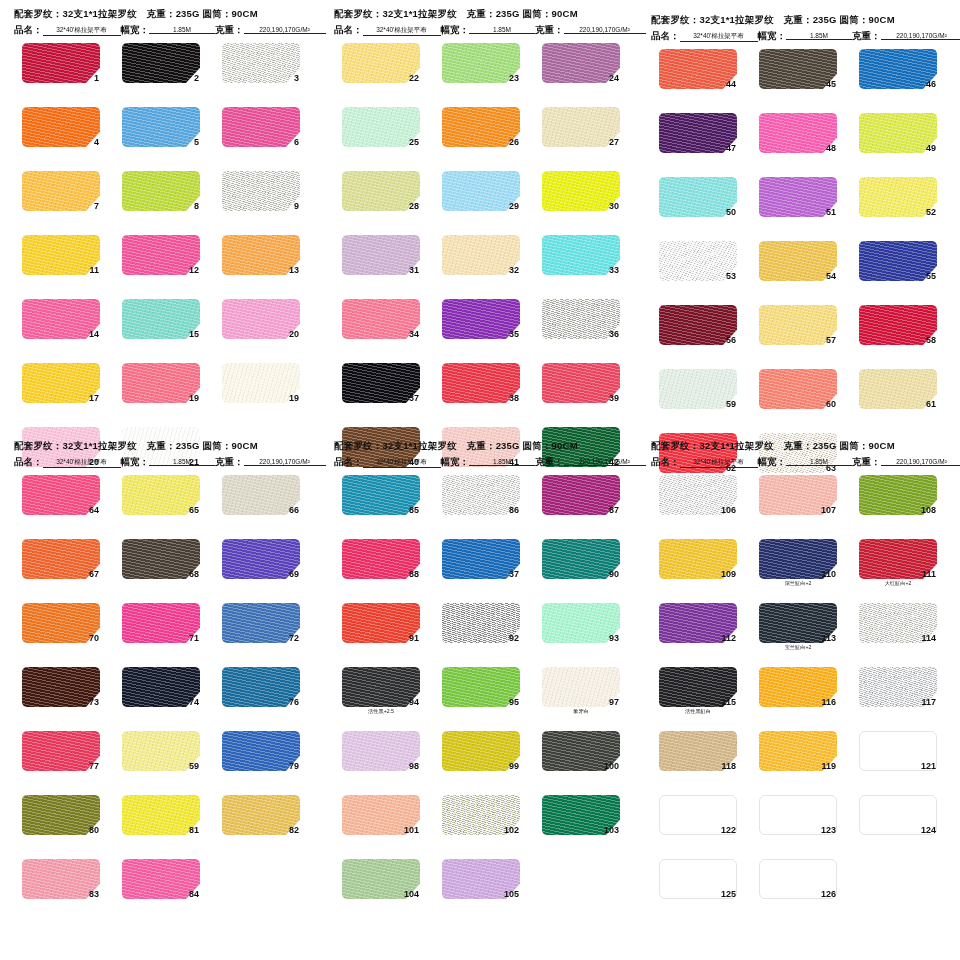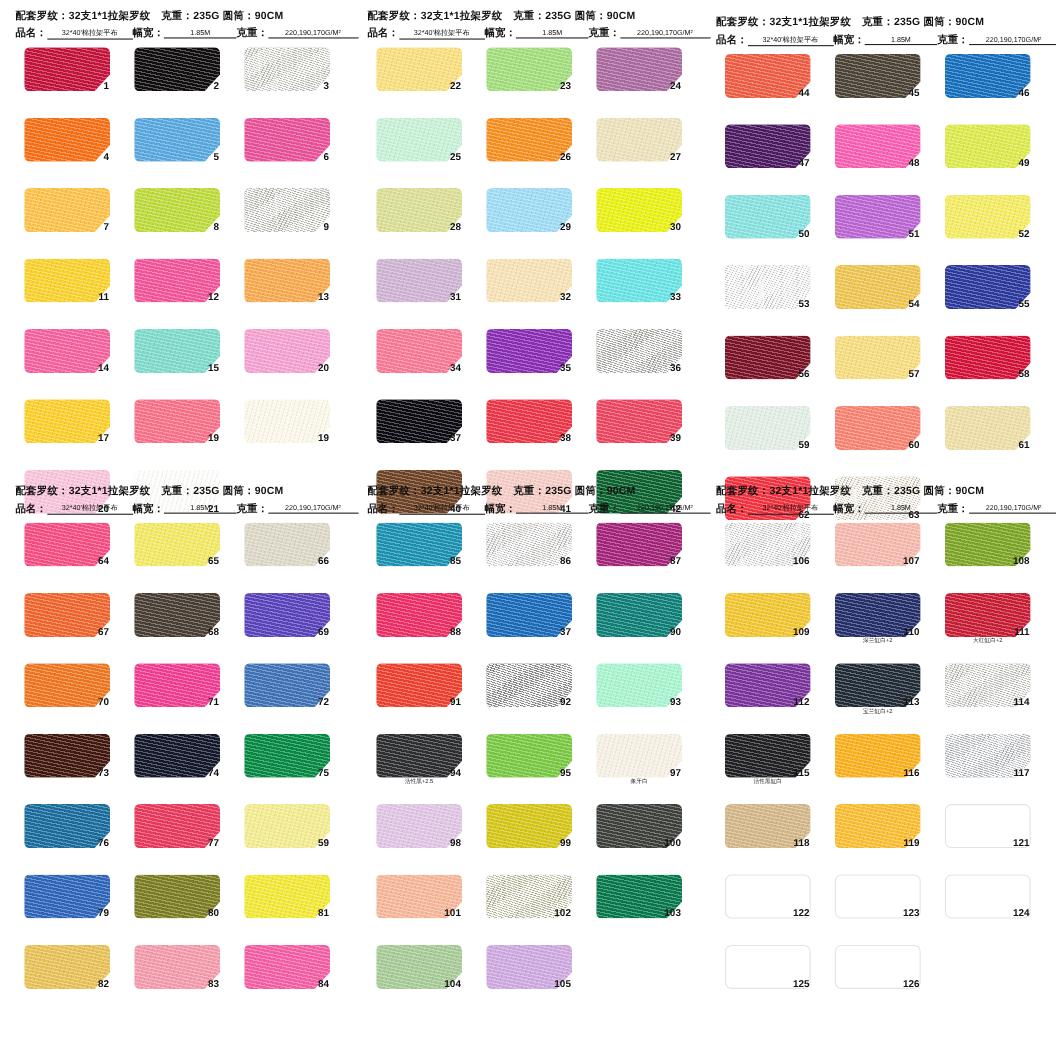--- a/index.html
+++ b/index.html
@@ -666,26 +666,20 @@
           </div>
           <div class="num">73</div>
         </div>
         <div class="cell">
           <div class="swatch" style="background: rgb(20, 26, 44);">
             <div class="tex"></div>
           </div>
           <div class="num">74</div>
         </div>
         <div class="cell">
-          <div class="swatch" style="background: rgb(7, 138, 67);">
-            <div class="tex"></div>
-          </div>
-          <div class="num">75</div>
-        </div>
-        <div class="cell">
           <div class="swatch" style="background: rgb(27, 109, 158);">
             <div class="tex"></div>
           </div>
           <div class="num">76</div>
         </div>
         <div class="cell">
           <div class="swatch" style="background: rgb(233, 58, 94);">
             <div class="tex"></div>
           </div>
           <div class="num">77</div>

